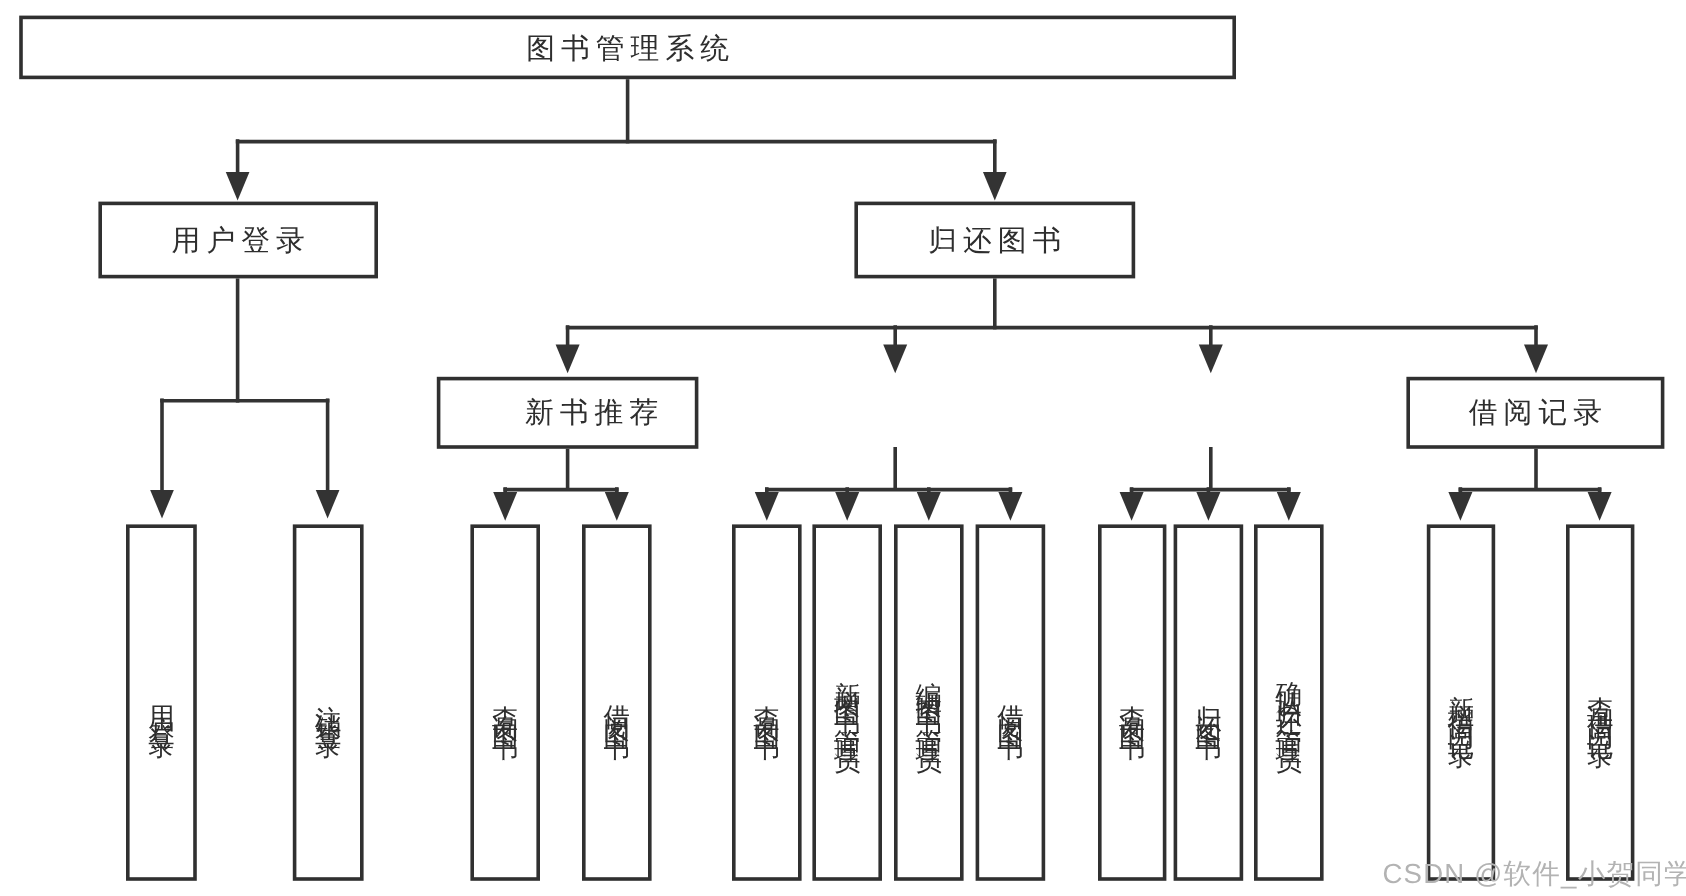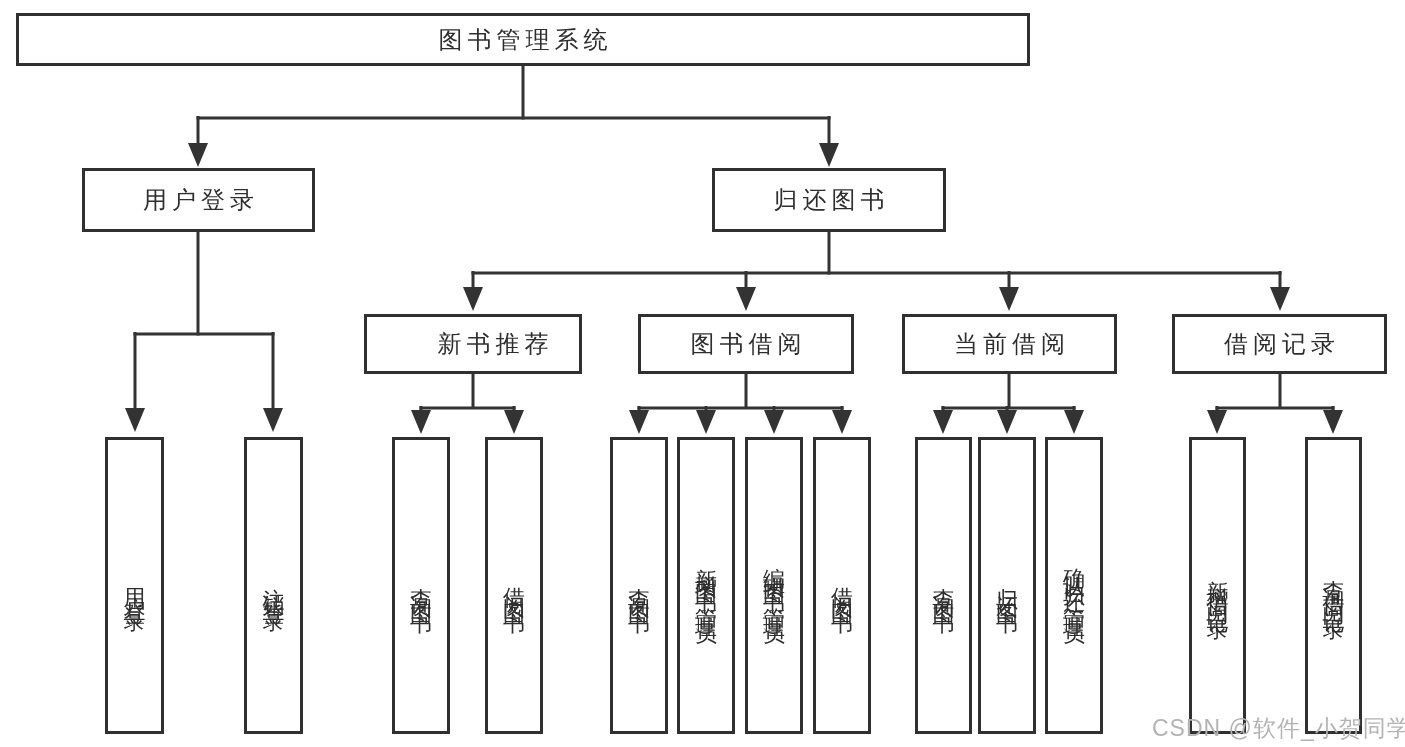--- a/index.html
+++ b/index.html
@@ -114,26 +114,20 @@
   <div class="node hbox" style="left:82px; top:168px; width:233px; height:64px;">
     <span>用户登录</span>
   </div>
   <div class="node hbox" style="left:712px; top:168px; width:234px; height:64px;">
     <span>归还图书</span>
   </div>
 
   <div class="node hbox" style="left:364px; top:314px; width:218px; height:60px;padding-left:40px;">
     <span>新书推荐</span>
   </div>
-  <div class="node hbox" style="left:638px; top:314px; width:216px; height:60px;">
-    <span>图书借阅</span>
-  </div>
-  <div class="node hbox" style="left:902px; top:314px; width:215px; height:60px;">
-    <span>当前借阅</span>
-  </div>
   <div class="node hbox" style="left:1172px; top:314px; width:215px; height:60px;">
     <span>借阅记录</span>
   </div>
 
   <div class="node vbox" style="left:105px; top:437px; width:59px; height:297px;">
     <span class="vtext">用户登录</span>
   </div>
   <div class="node vbox" style="left:244px; top:437px; width:59px; height:297px;">
     <span class="vtext">注销登录</span>
   </div>

